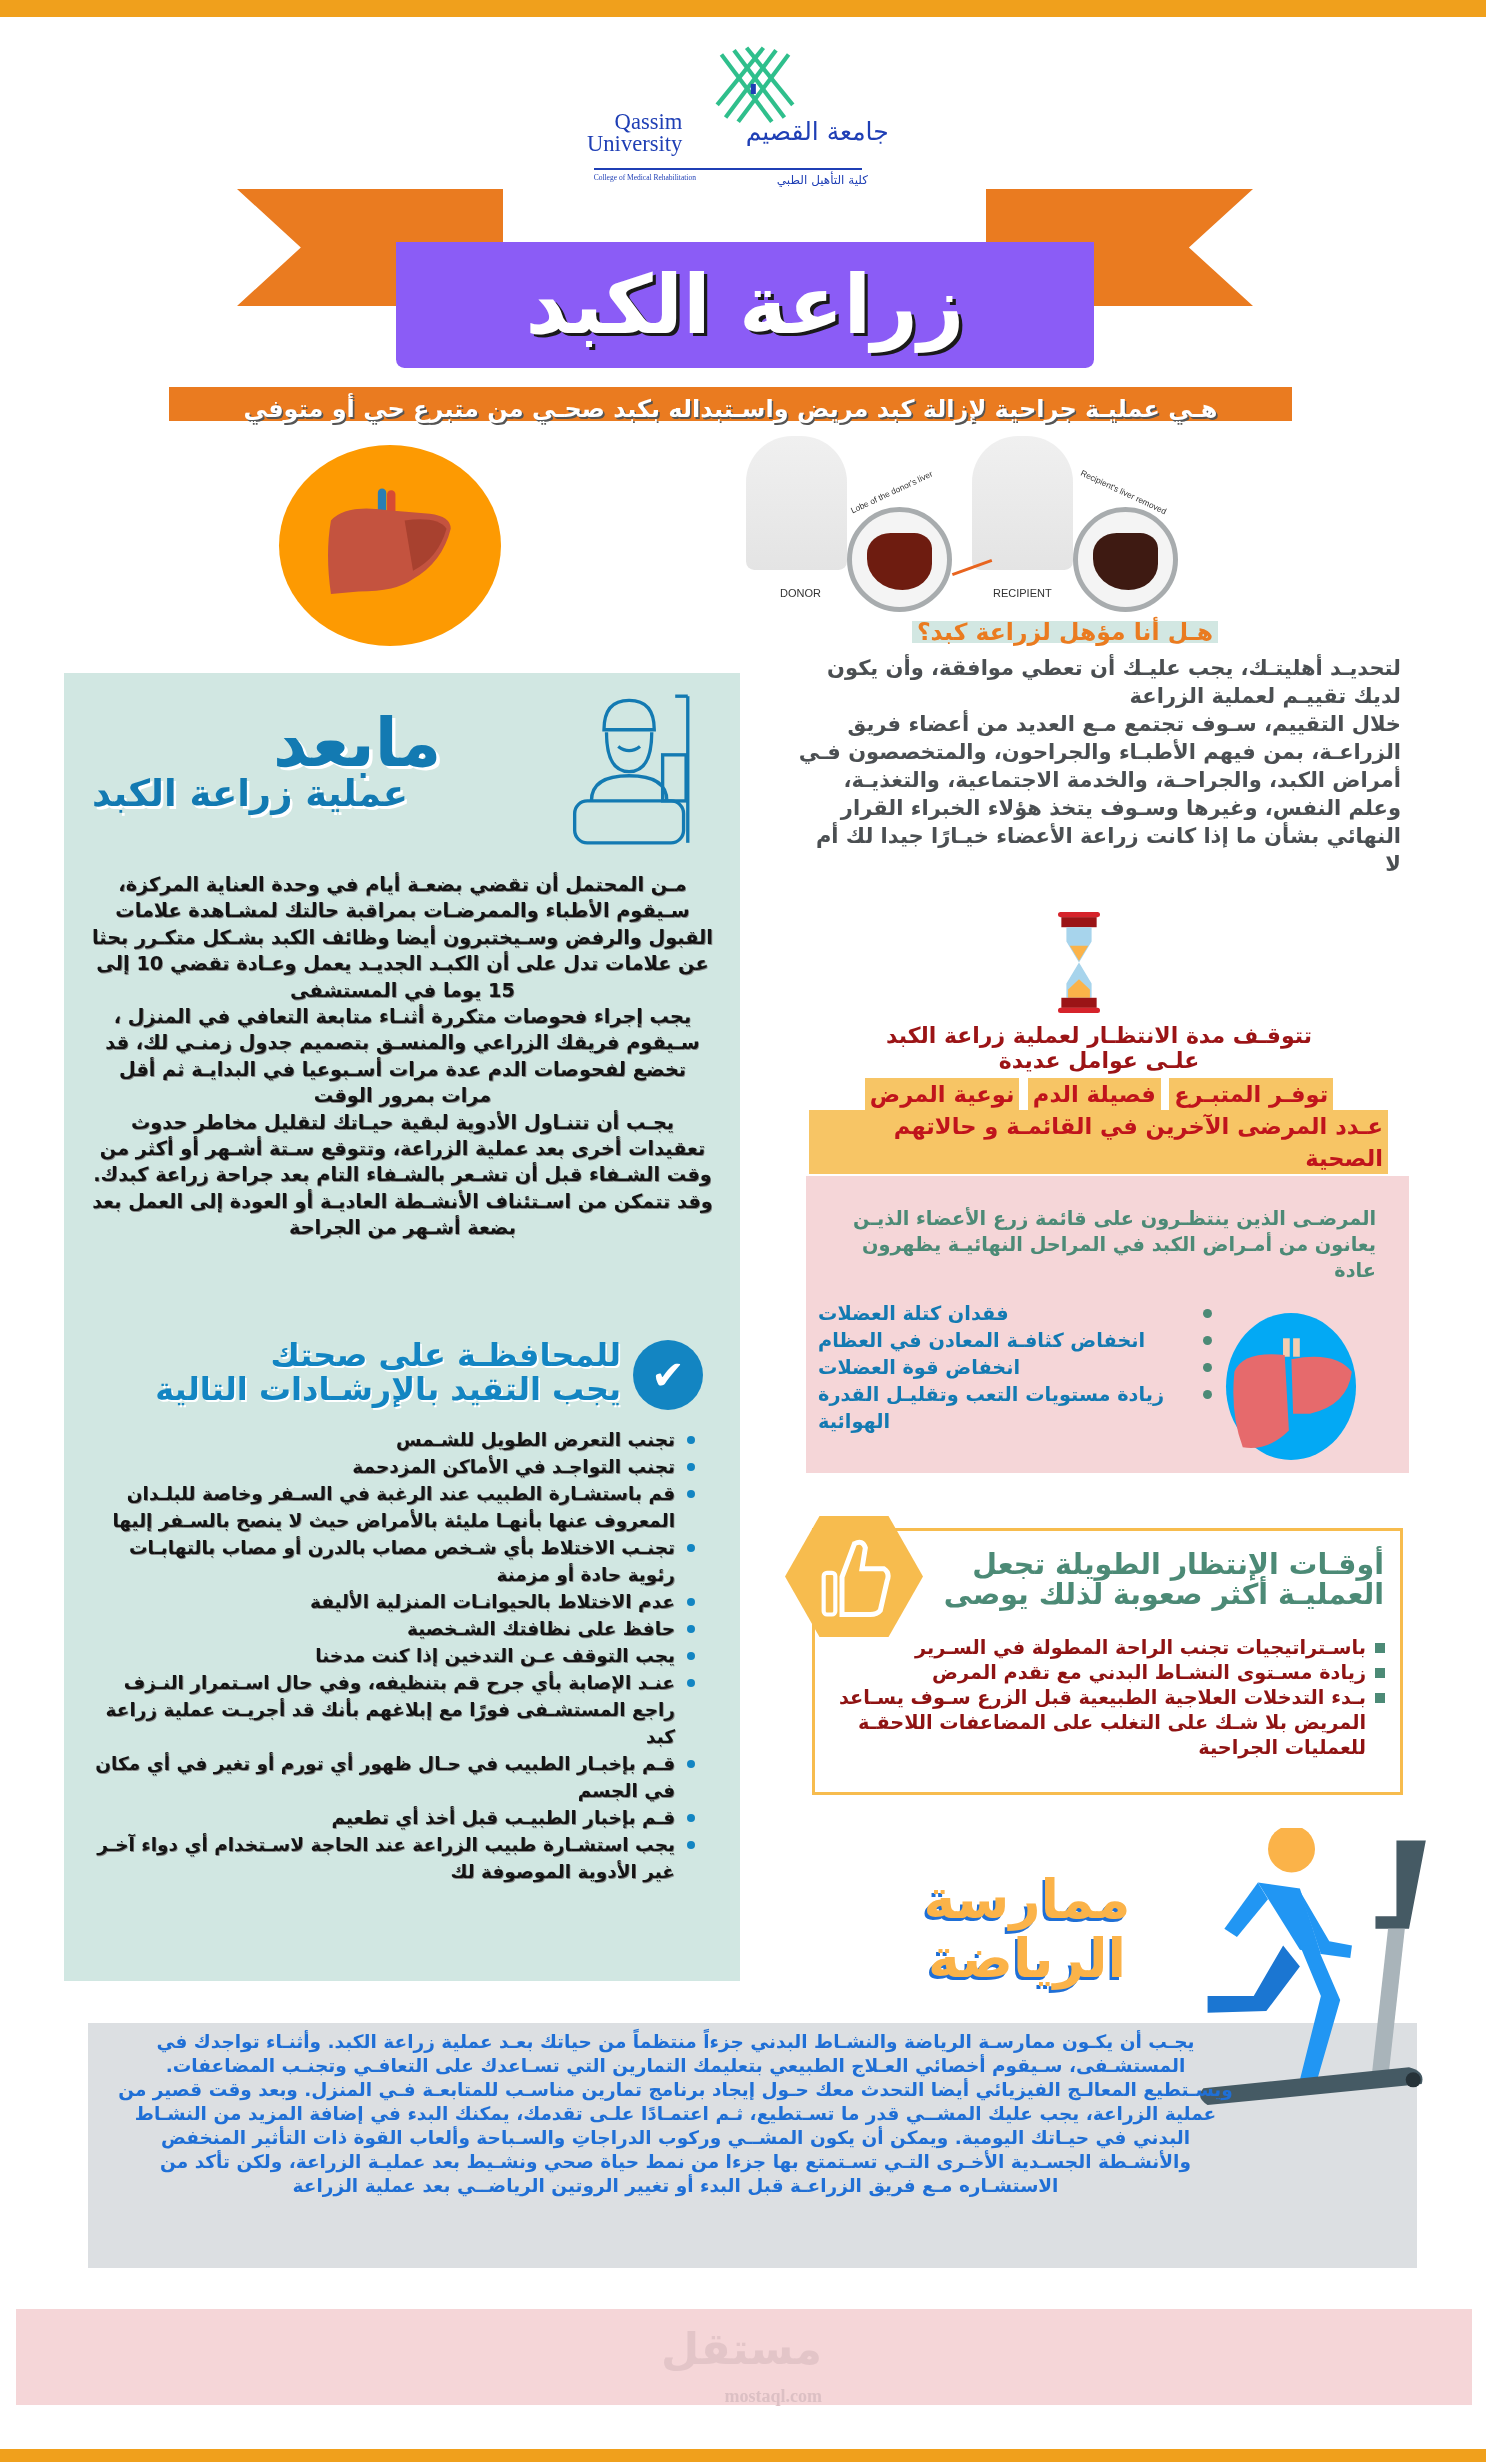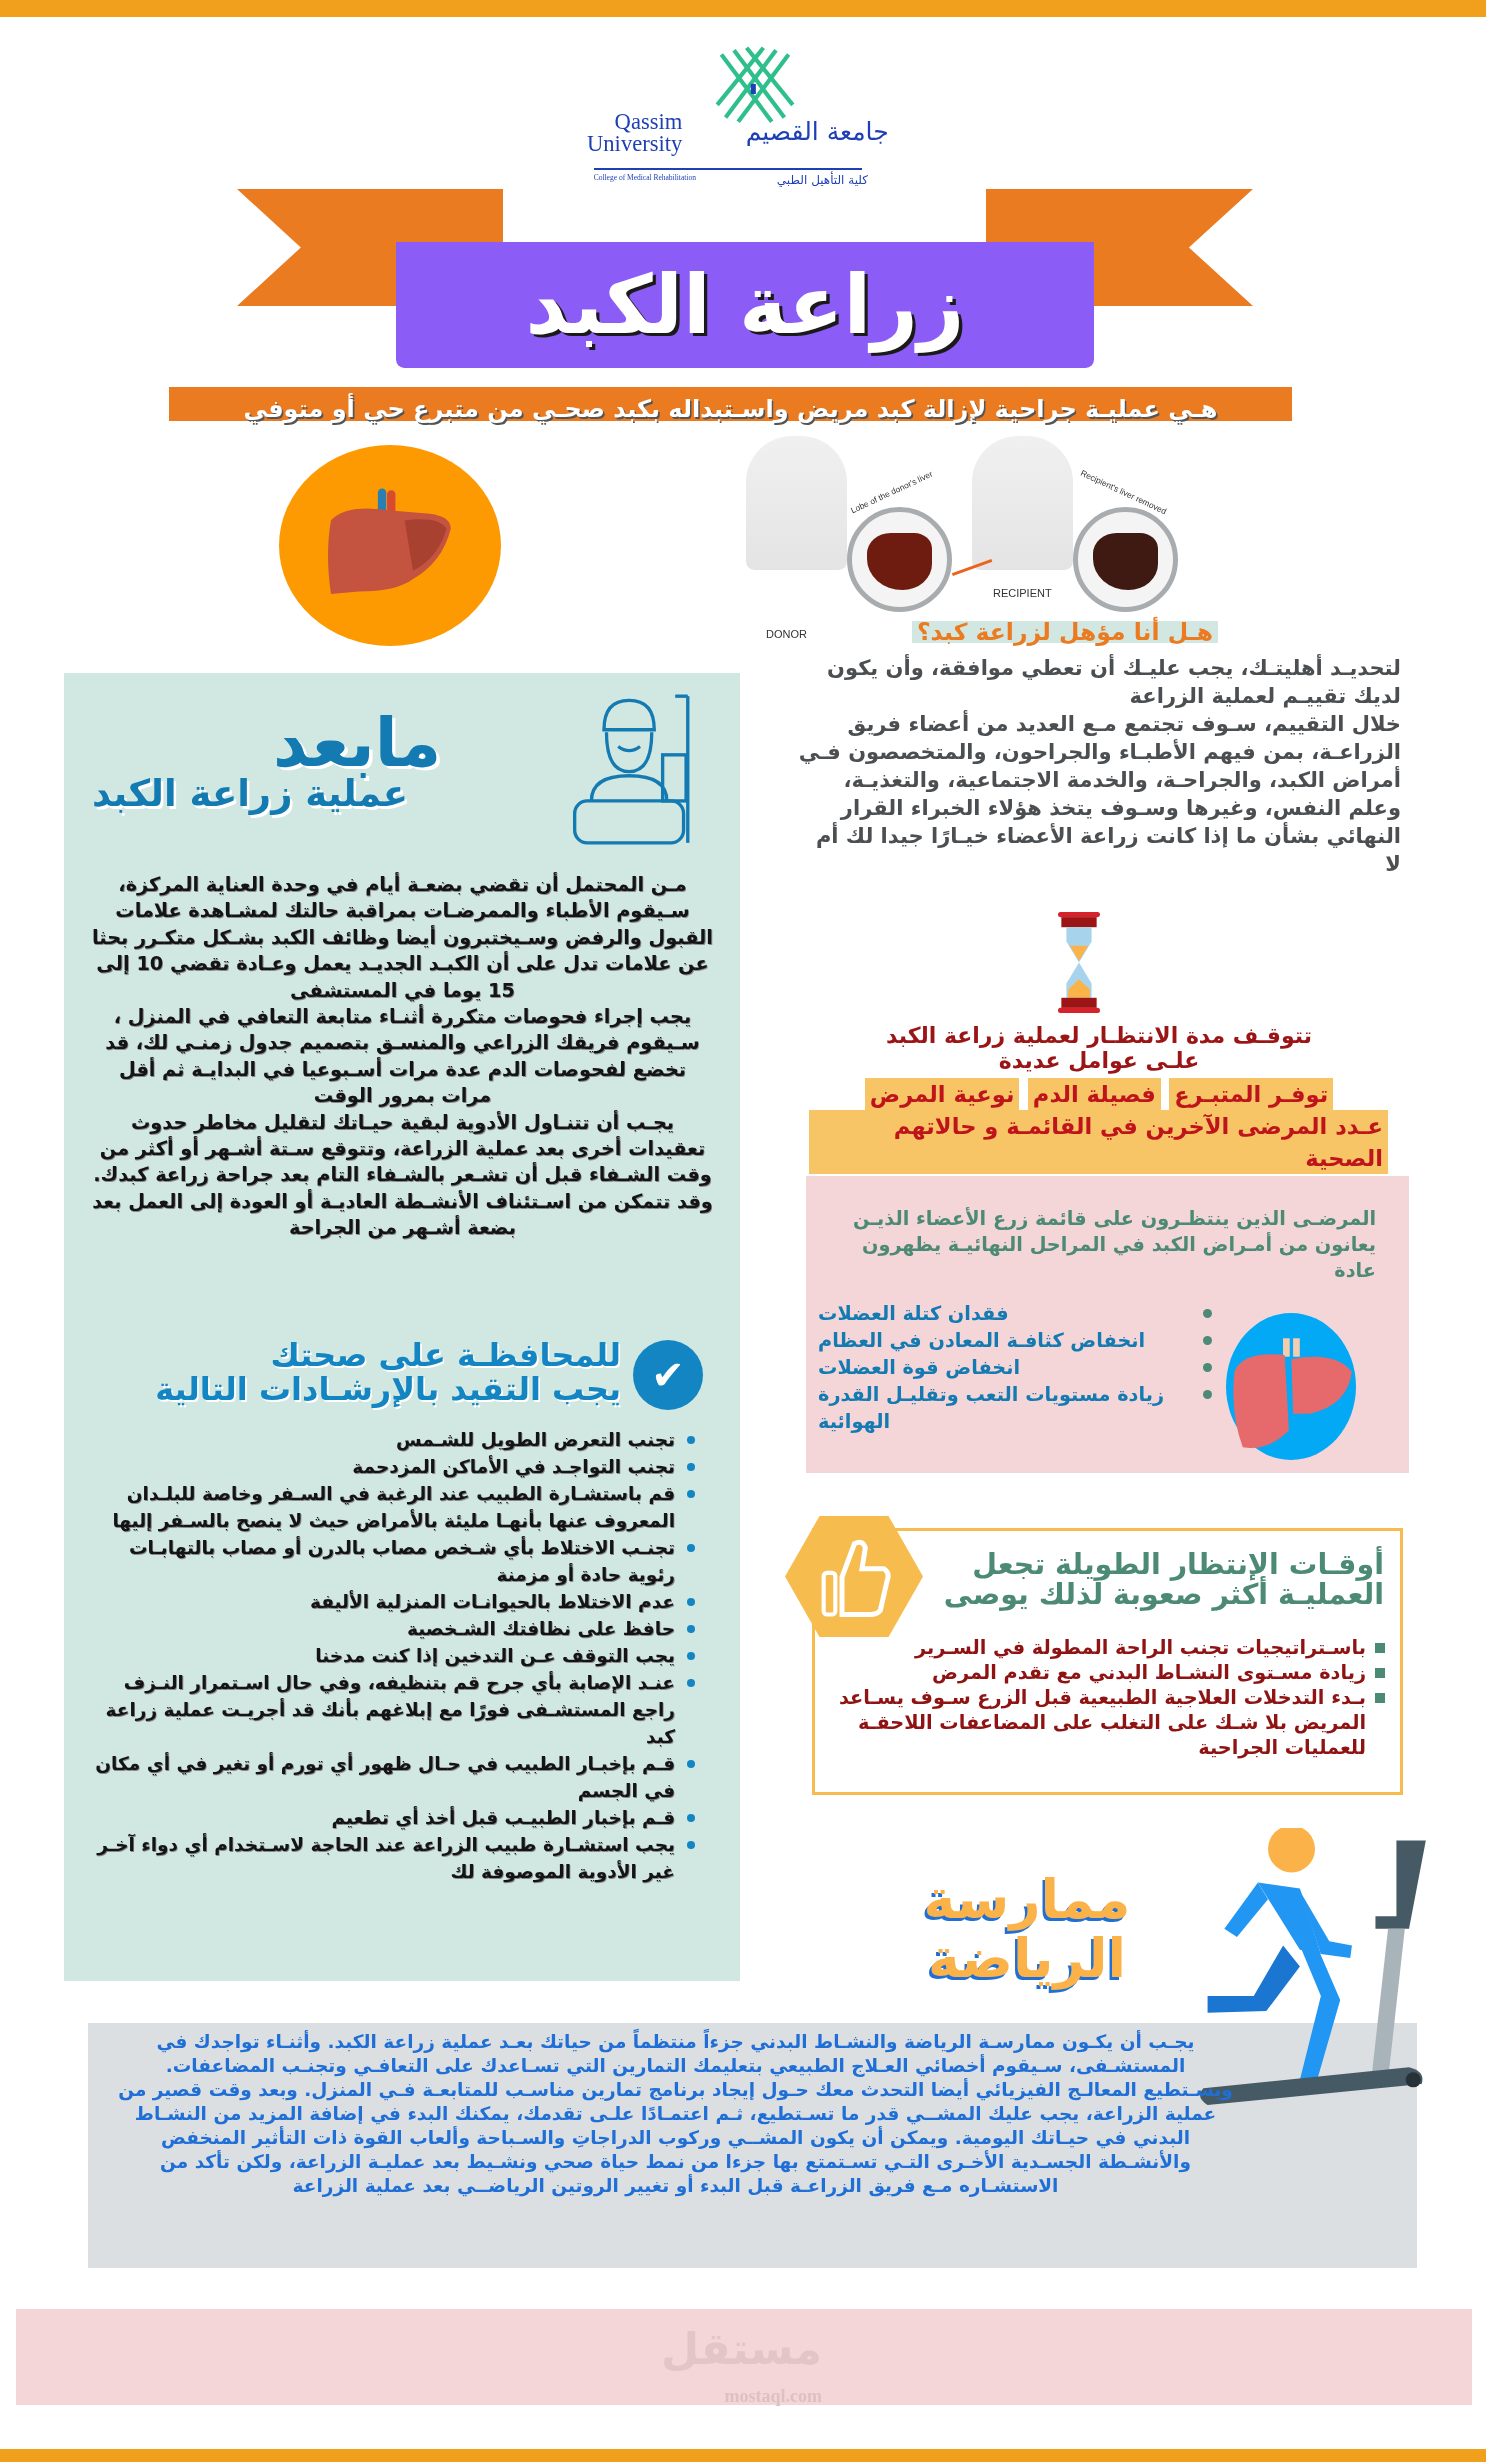--- a/index.html
+++ b/index.html
@@ -143,21 +143,21 @@
 <div class="abs diagram">
   <div class="body-shape" style="left:0;top:4.2px;"></div>
   <div class="mag-circle" style="left:101px;top:75px;">
     <div class="liver-in-circle"></div>
   </div>
   <div class="body-shape" style="left:226px;top:4.2px;"></div>
   <div class="mag-circle" style="left:327px;top:75px;">
     <div class="liver-in-circle" style="background:#3e1a12;"></div>
   </div>
   <div class="arrow" style="left:205px;top:134px;width:42px;transform:rotate(-20deg);"></div>
-  <div class="diag-label" style="left:20px;top:155px;margin-top:41px;">DONOR</div>
+  <div class="diag-label" style="left:34px;top:155px;">DONOR</div>
   <div class="diag-label" style="left:247px;top:155px;">RECIPIENT</div>
   <div class="diag-label" style="left:101px;top:55px;font-size:8.4px;transform:rotate(-25deg);">Lobe of the donor's liver</div>
   <div class="diag-label" style="left:331px;top:55px;font-size:8.4px;transform:rotate(25deg);">Recipient's liver removed</div>
 </div>
 
 <div class="abs elig-heading">
   <span>هـل أنا مؤهل لزراعة كبد؟</span>
 </div>
 <div class="abs elig-text">
   <p>لتحديـد أهليتـك، يجب عليـك أن تعطي موافقة، وأن يكون لديك تقييـم لعملية الزراعة</p>

